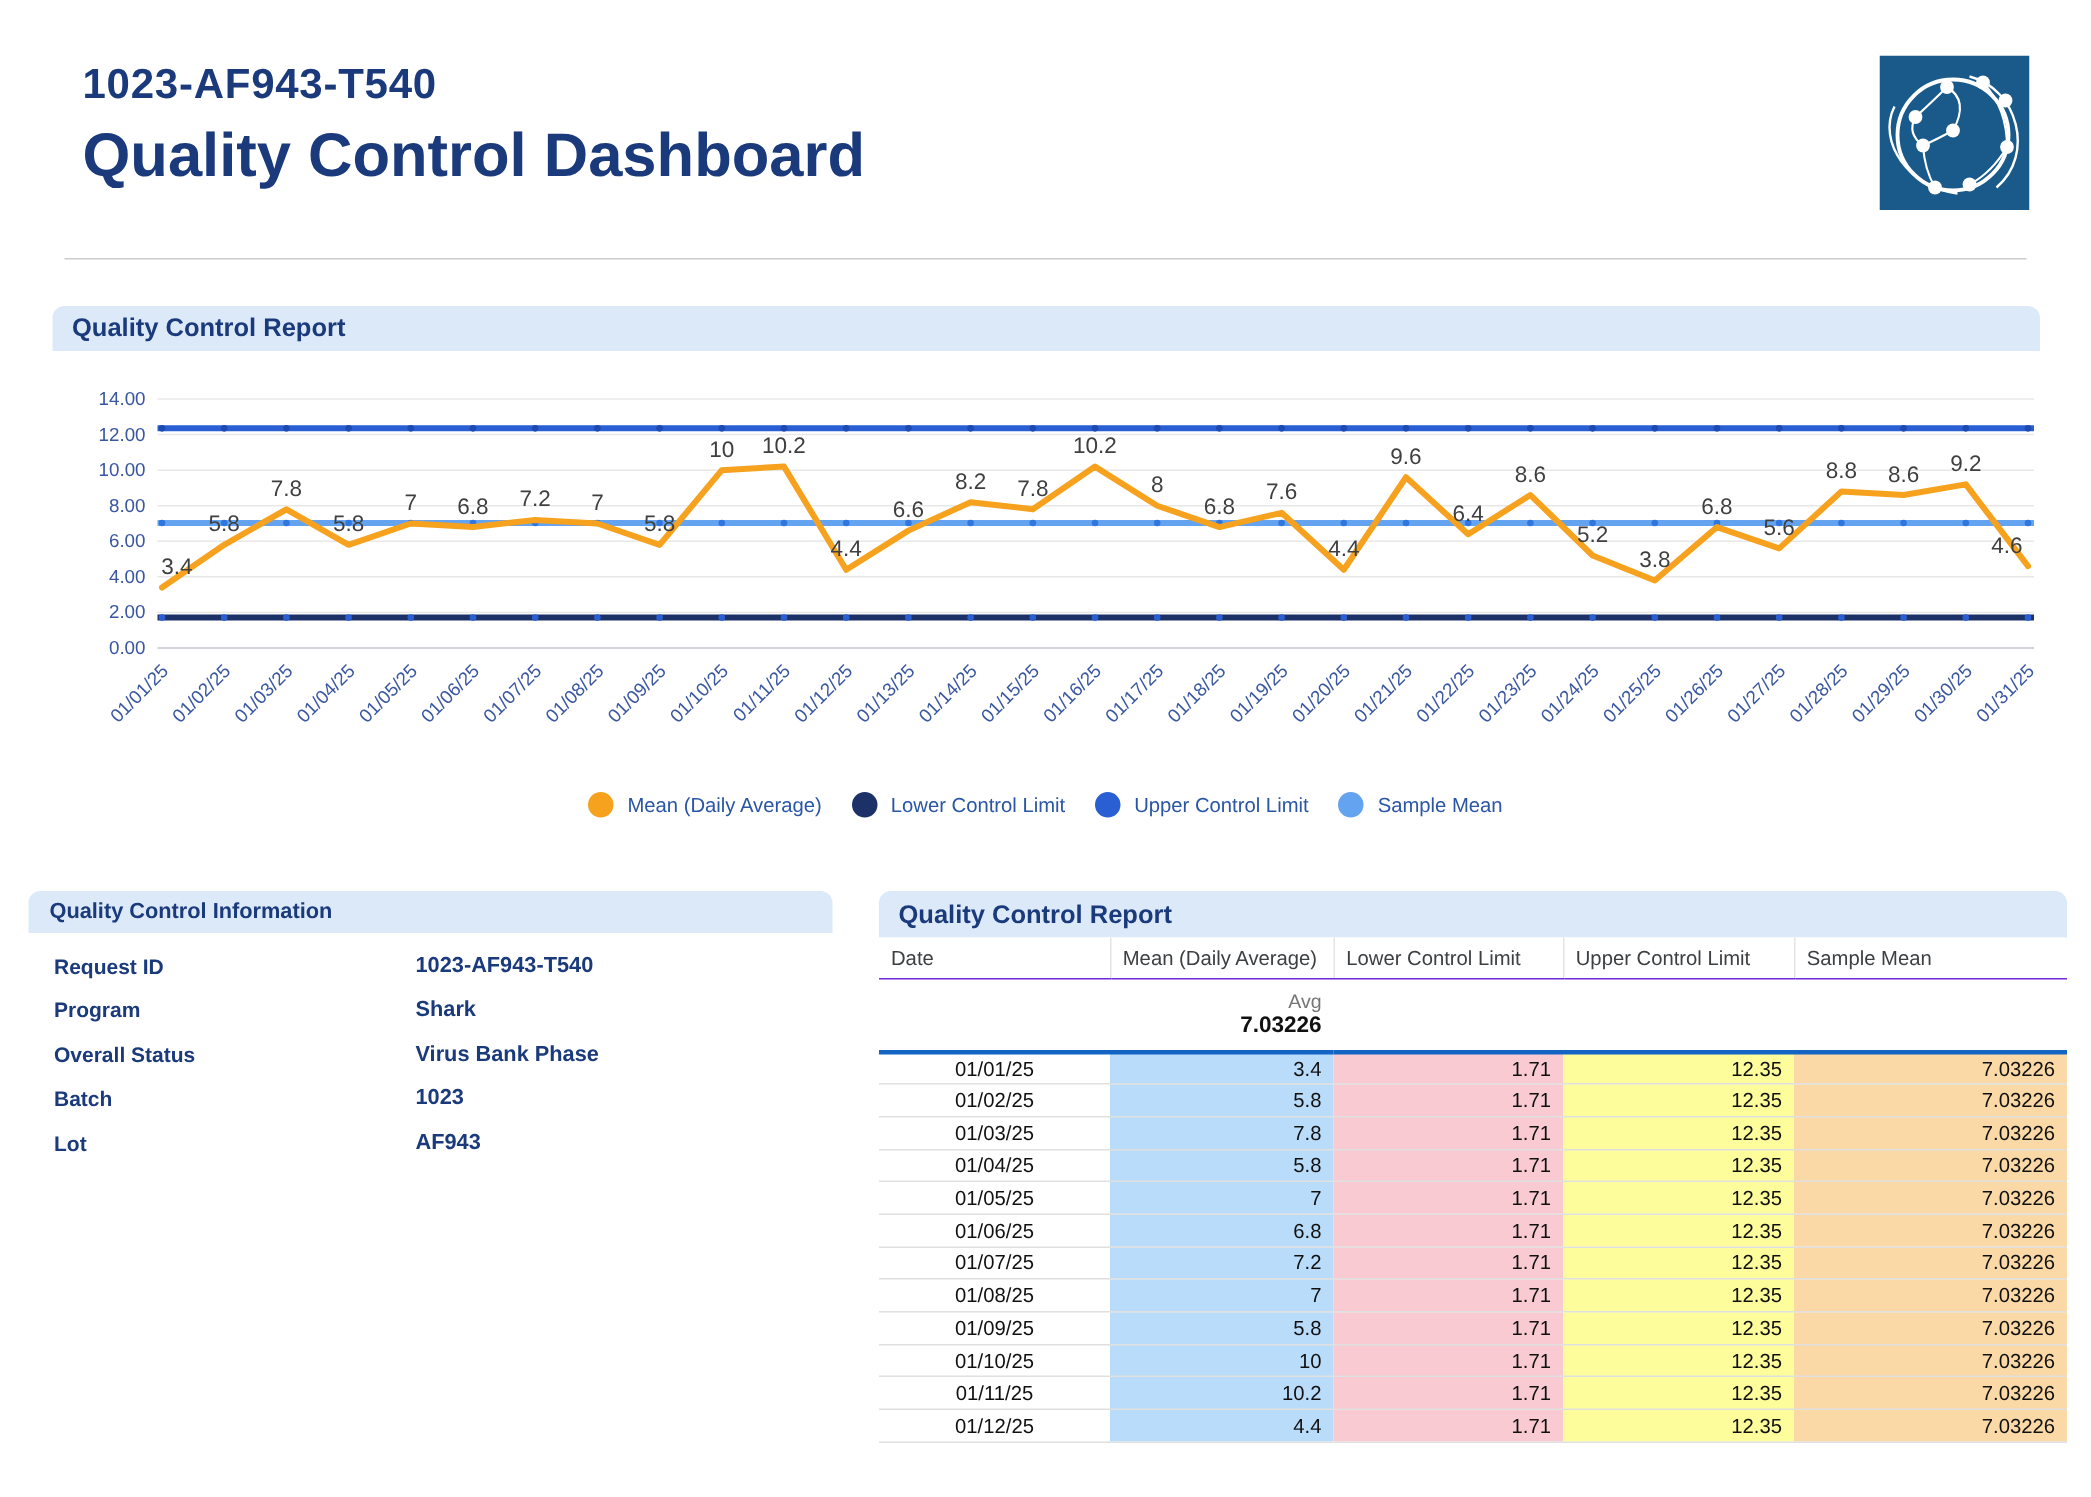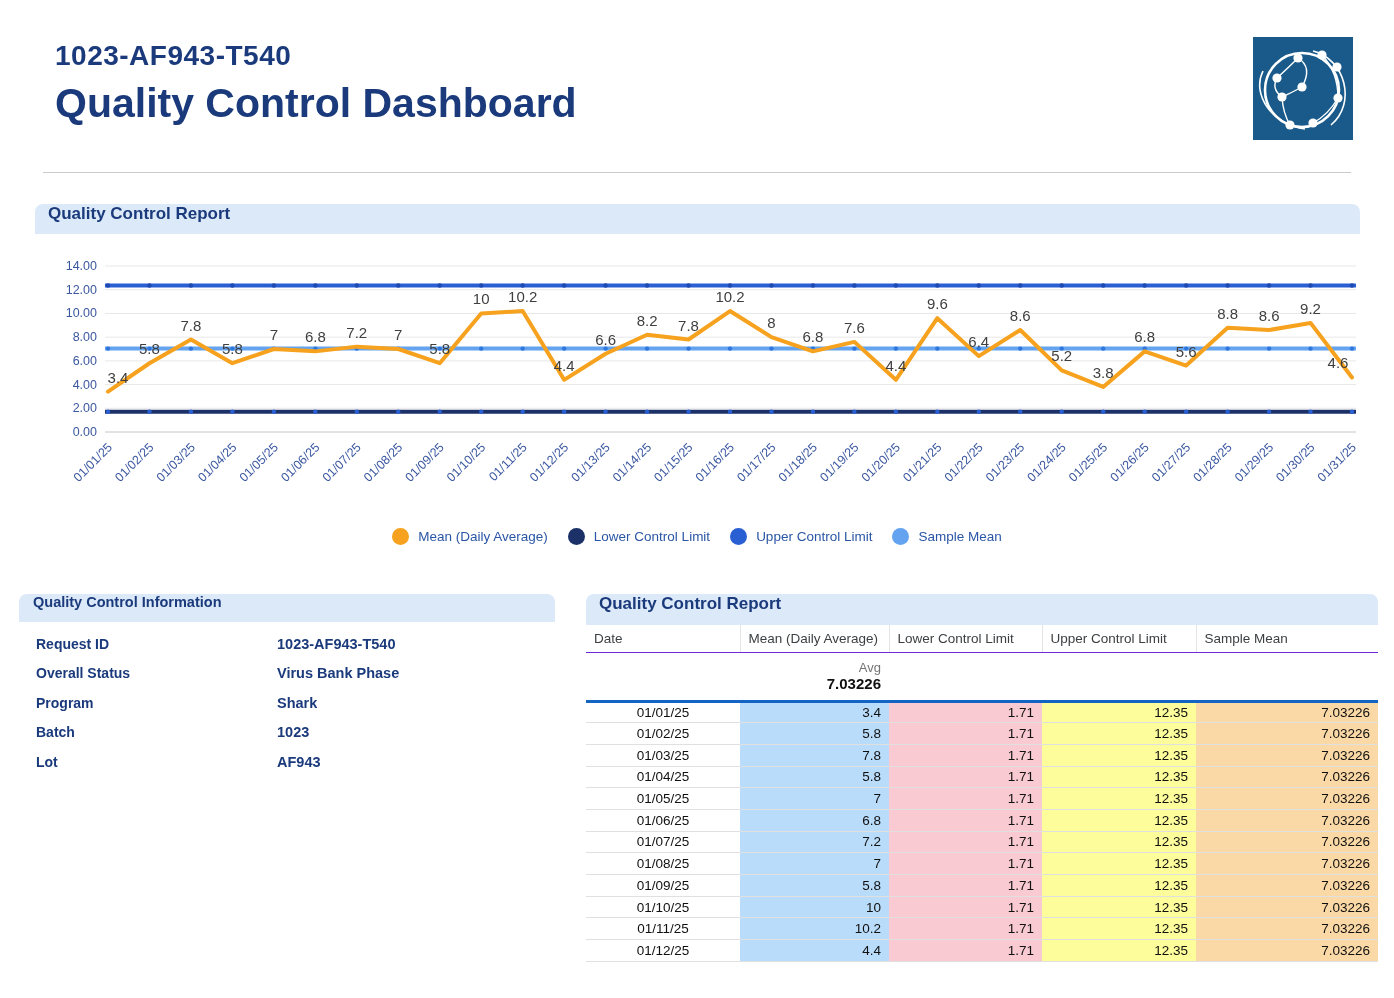--- a/index.html
+++ b/index.html
@@ -10,21 +10,21 @@
   
   .title-block { position:absolute; left:55px; top:40px; }
   .doc-code  { font-size:28px; font-weight:bold; color:#1a3a7c; letter-spacing:0.5px; }
   .doc-title { font-size:41px; font-weight:bold; color:#1a3a7c; margin-top:8px; }
   .logo-box  { position:absolute; left:1253px; top:37px; width:100px; height:103px; }
   .divider   { position:absolute; left:43px; top:172px; width:1308px; height:0;
                border-top:1px solid #cbcbcb; }
 
   
   .section-bar { background:#dce9f8; color:#1a3a7c; font-weight:bold;
-                 border-radius:8px 8px 0 0; display:flex; }
+                 border-radius:8px 8px 0 0; display:flex; align-items:center; }
   .chart-bar { position:absolute; left:35px; top:204px; width:1325px; height:30px;
                font-size:17px; padding-left:13px; }
 
   
   #qc-chart { position:absolute; left:0; top:234px; pointer-events:none; }
   .legend { position:absolute; left:0; top:528px; width:1394px; display:flex;
             justify-content:center; align-items:center; gap:10px; }
   .legend-item { display:flex; align-items:center; gap:9px; margin:0 5px; }
   .legend-dot { width:17px; height:17px; border-radius:50%; flex:0 0 auto; }
   .legend-label { font-size:13.5px; color:#2a56a5; }
@@ -302,26 +302,26 @@
   <div class="info-panel">
     <div class="section-bar info-bar">
       <span>Quality Control Information</span>
     </div>
     <div class="info-body" id="info-rows">
         <div class="info-row">
           <div class="info-label">Request ID</div>
           <div class="info-value">1023-AF943-T540</div>
         </div>
         <div class="info-row">
+          <div class="info-label">Program</div>
+          <div class="info-value">Shark</div>
+        </div>
+        <div class="info-row">
           <div class="info-label">Overall Status</div>
           <div class="info-value">Virus Bank Phase</div>
-        </div>
-        <div class="info-row">
-          <div class="info-label">Program</div>
-          <div class="info-value">Shark</div>
         </div>
         <div class="info-row">
           <div class="info-label">Batch</div>
           <div class="info-value">1023</div>
         </div>
         <div class="info-row">
           <div class="info-label">Lot</div>
           <div class="info-value">AF943</div>
         </div>
       </div>

